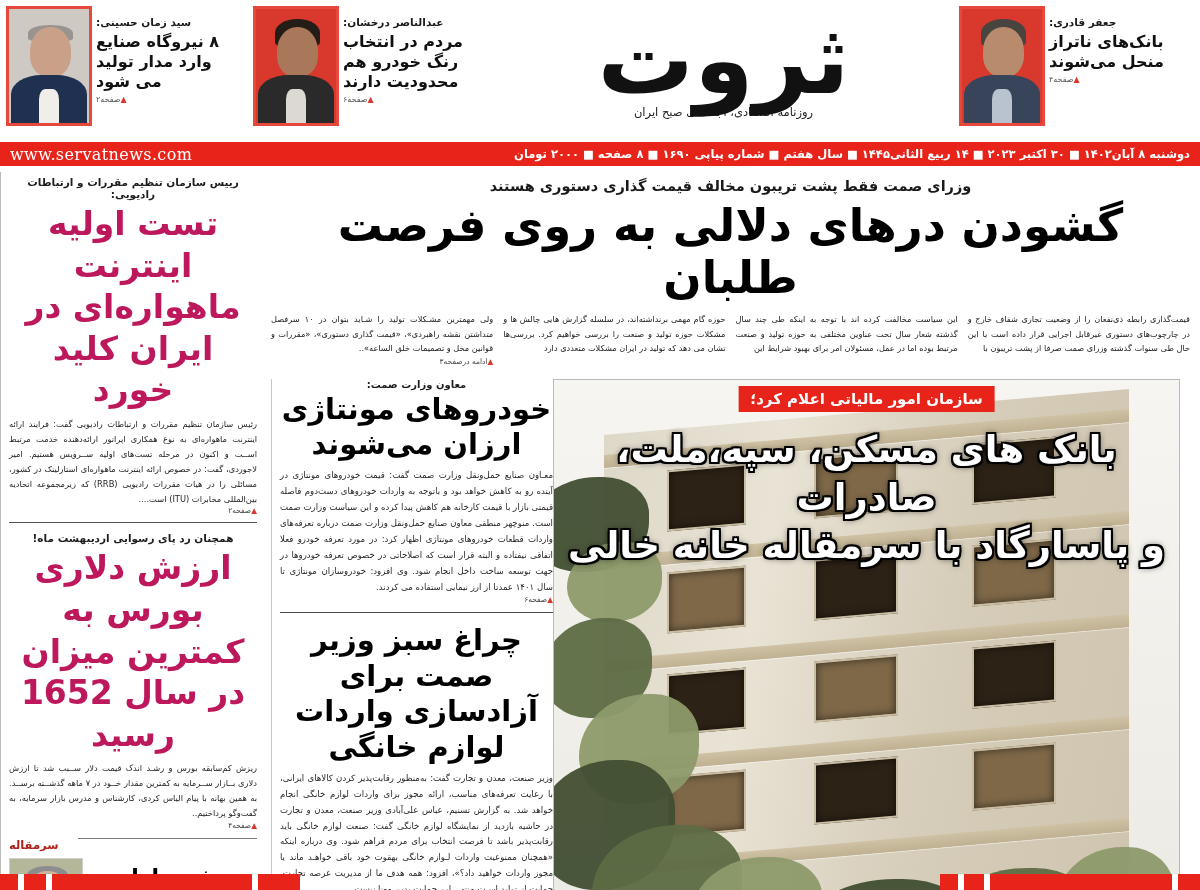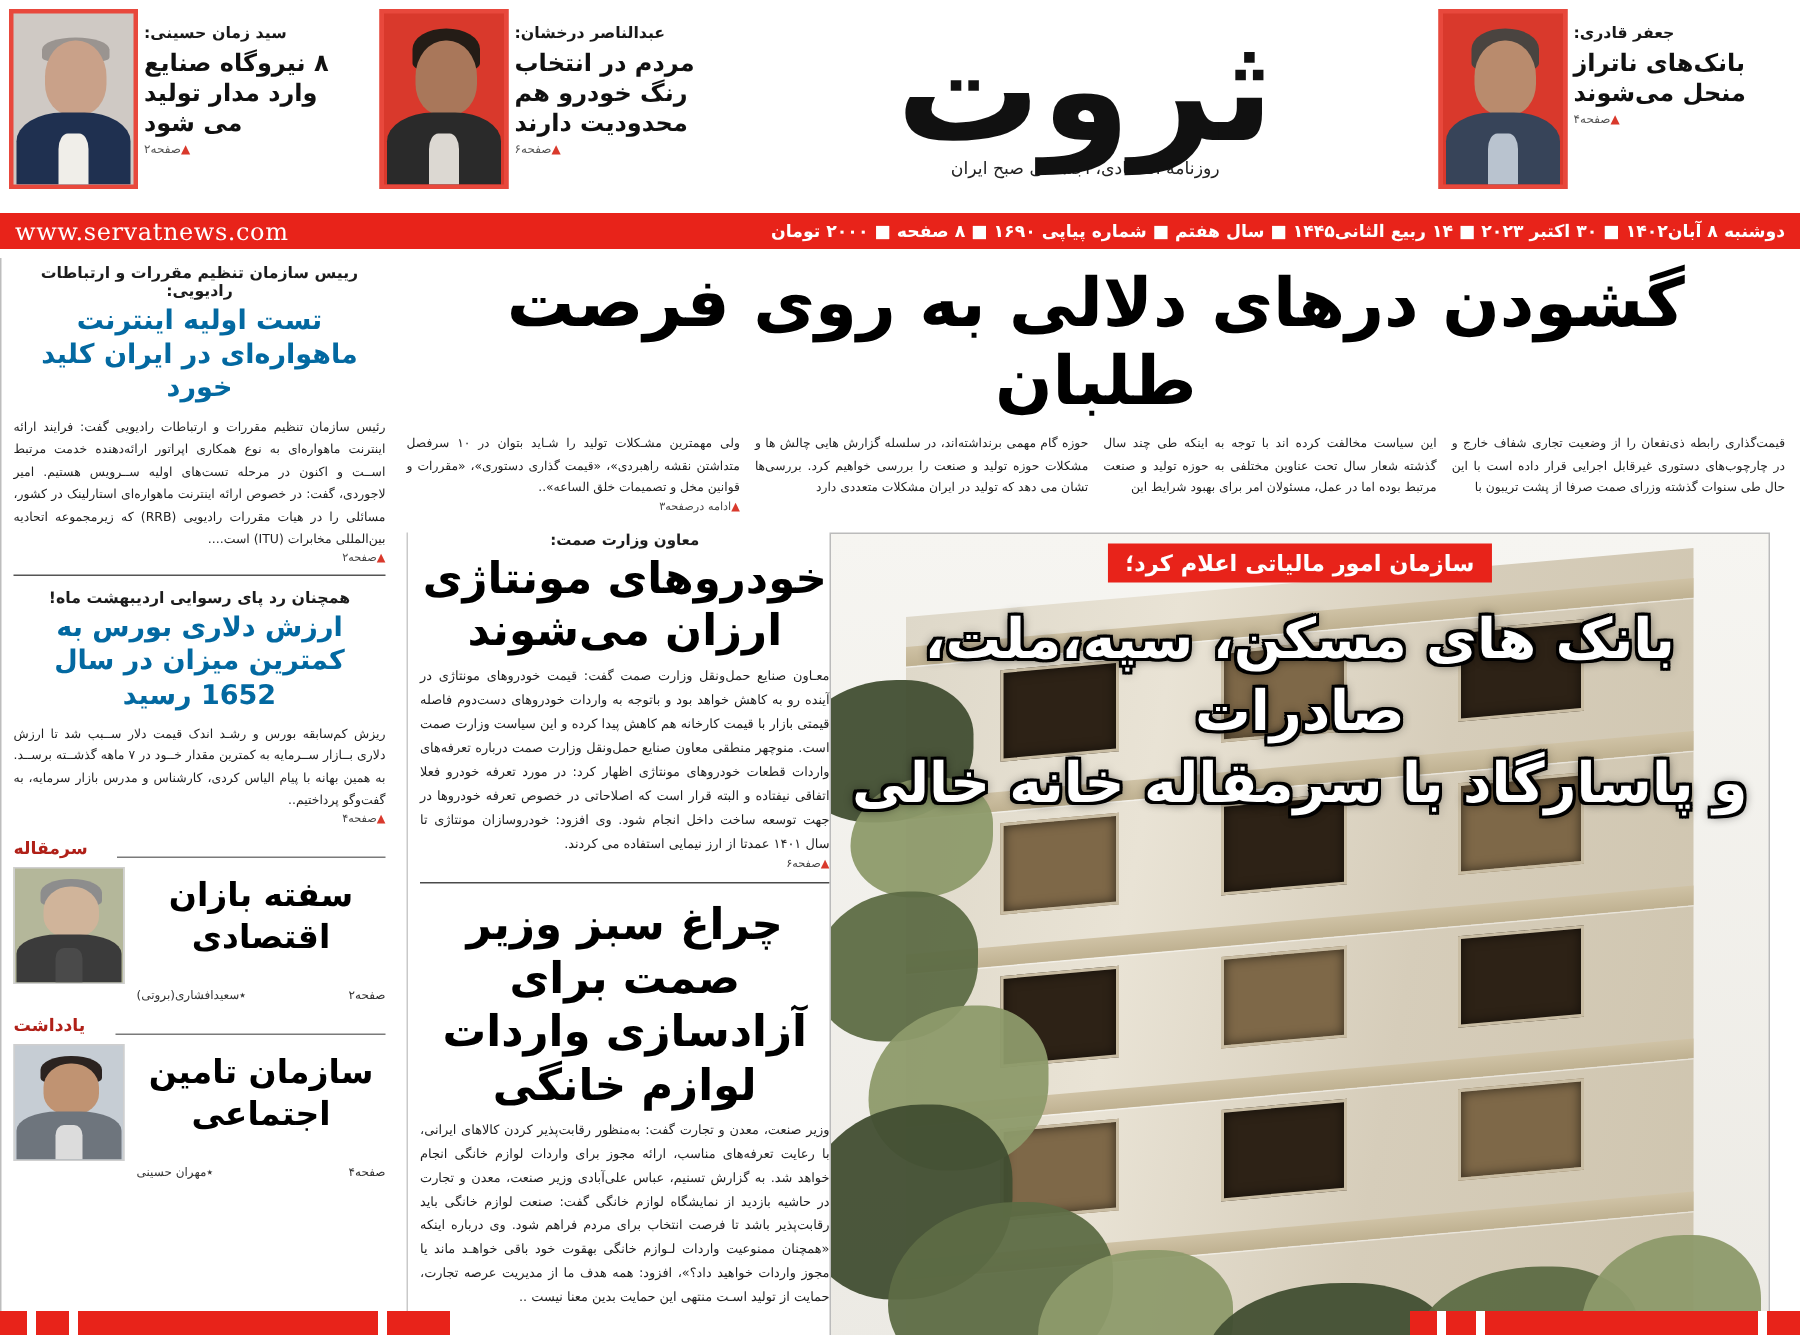--- a/index.html
+++ b/index.html
@@ -176,28 +176,28 @@
     text-shadow:
       2px 0 0 #000, -2px 0 0 #000, 0 2px 0 #000, 0 -2px 0 #000,
       2px 2px 0 #000, -2px -2px 0 #000, 2px -2px 0 #000, -2px 2px 0 #000,
       0 0 7px rgba(0,0,0,.85);
     padding:0 8px;
   }
 
   
   .r-kicker { font-size:10.5px; font-weight:bold; color:#1d1d1d; text-align:center; margin-bottom:3px; }
   .r-head {
-    font-size:18px; font-weight:bold; color:#0369a1; text-align:center;
+    font-size:33px; font-weight:bold; color:#be185d; text-align:center;
     line-height:1.26; letter-spacing:-0.5px; margin-bottom:6px;
   }
   .r-body { font-size:8.3px; line-height:1.8; color:#1f1f1f; text-align:justify; }
   .r-rule { height:1px; background:#555; margin:7px 0 9px 0; }
 
   .sec-label {
-    display:flex; align-items:flex-end; gap:20px; margin:8px 0 6px 0;
+    display:flex; align-items:flex-start; gap:20px; margin:8px 0 6px 0;
     flex-direction:row-reverse;
   }
   .sec-label .txt { font-size:11.5px; font-weight:bold; color:#b02018; white-space:nowrap; }
   .sec-label .ln { flex:1; height:1px; background:#7a7a7a; }
 
   .op-item { display:flex; flex-direction:row-reverse; align-items:flex-start; gap:8px; }
   .op-photo {
     width:74px; height:78px; flex:0 0 74px; border:1px solid #cfcfcf;
     background:#b4b79a; position:relative; overflow:hidden;
   }
@@ -279,20 +279,21 @@
 
   <div class="datebar">
     <div class="dateline">دوشنبه ۸ آبان۱۴۰۲ ■ ۳۰ اکتبر ۲۰۲۳ ■ ۱۴ ربیع الثانی۱۴۴۵ ■ سال هفتم ■ شماره پیاپی ۱۶۹۰ ■ ۸ صفحه ■ ۲۰۰۰ تومان</div>
     <div class="site">www.servatnews.com</div>
   </div>
 
   <div class="content">
 
     <div class="col-main">
 
+      <div class="lead-kicker">وزرای صمت  فقط  پشت تریبون مخالف قیمت گذاری دستوری هستند</div>
       <div class="lead-head">گشودن درهای دلالی به روی فرصت طلبان</div>
 
       <div class="lead-body">
         <div class="c">قیمت‌گذاری رابطه ذی‌نفعان را از وضعیت تجاری شفاف خارج و در چارچوب‌های دستوری غیرقابل اجرایی قرار داده است با این حال طی سنوات گذشته وزرای صمت صرفا از پشت تریبون با</div>
         <div class="c">این سیاست مخالفت کرده اند با توجه به اینکه طی چند سال گذشته شعار سال تحت عناوین مختلفی به حوزه تولید و صنعت مرتبط بوده اما در عمل، مسئولان امر برای بهبود شرایط این</div>
         <div class="c">حوزه گام مهمی برنداشته‌اند، در سلسله گزارش هایی چالش ها و مشکلات حوزه تولید و صنعت را بررسی خواهیم کرد. بررسی‌ها تشان می دهد که تولید در ایران مشکلات متعددی دارد</div>
         <div class="c">
           <span>ولی مهمترین مشـکلات تولید را شـاید بتوان در ۱۰ سرفصل متداشتن نقشه راهبردی»، «قیمت گذاری دستوری»، «مقررات و قوانین مخل و تصمیمات خلق الساعه»..</span>
           <div class="pagelink"><span class="tri">▲</span><span>ادامه درصفحه۳</span></div>
         </div>

